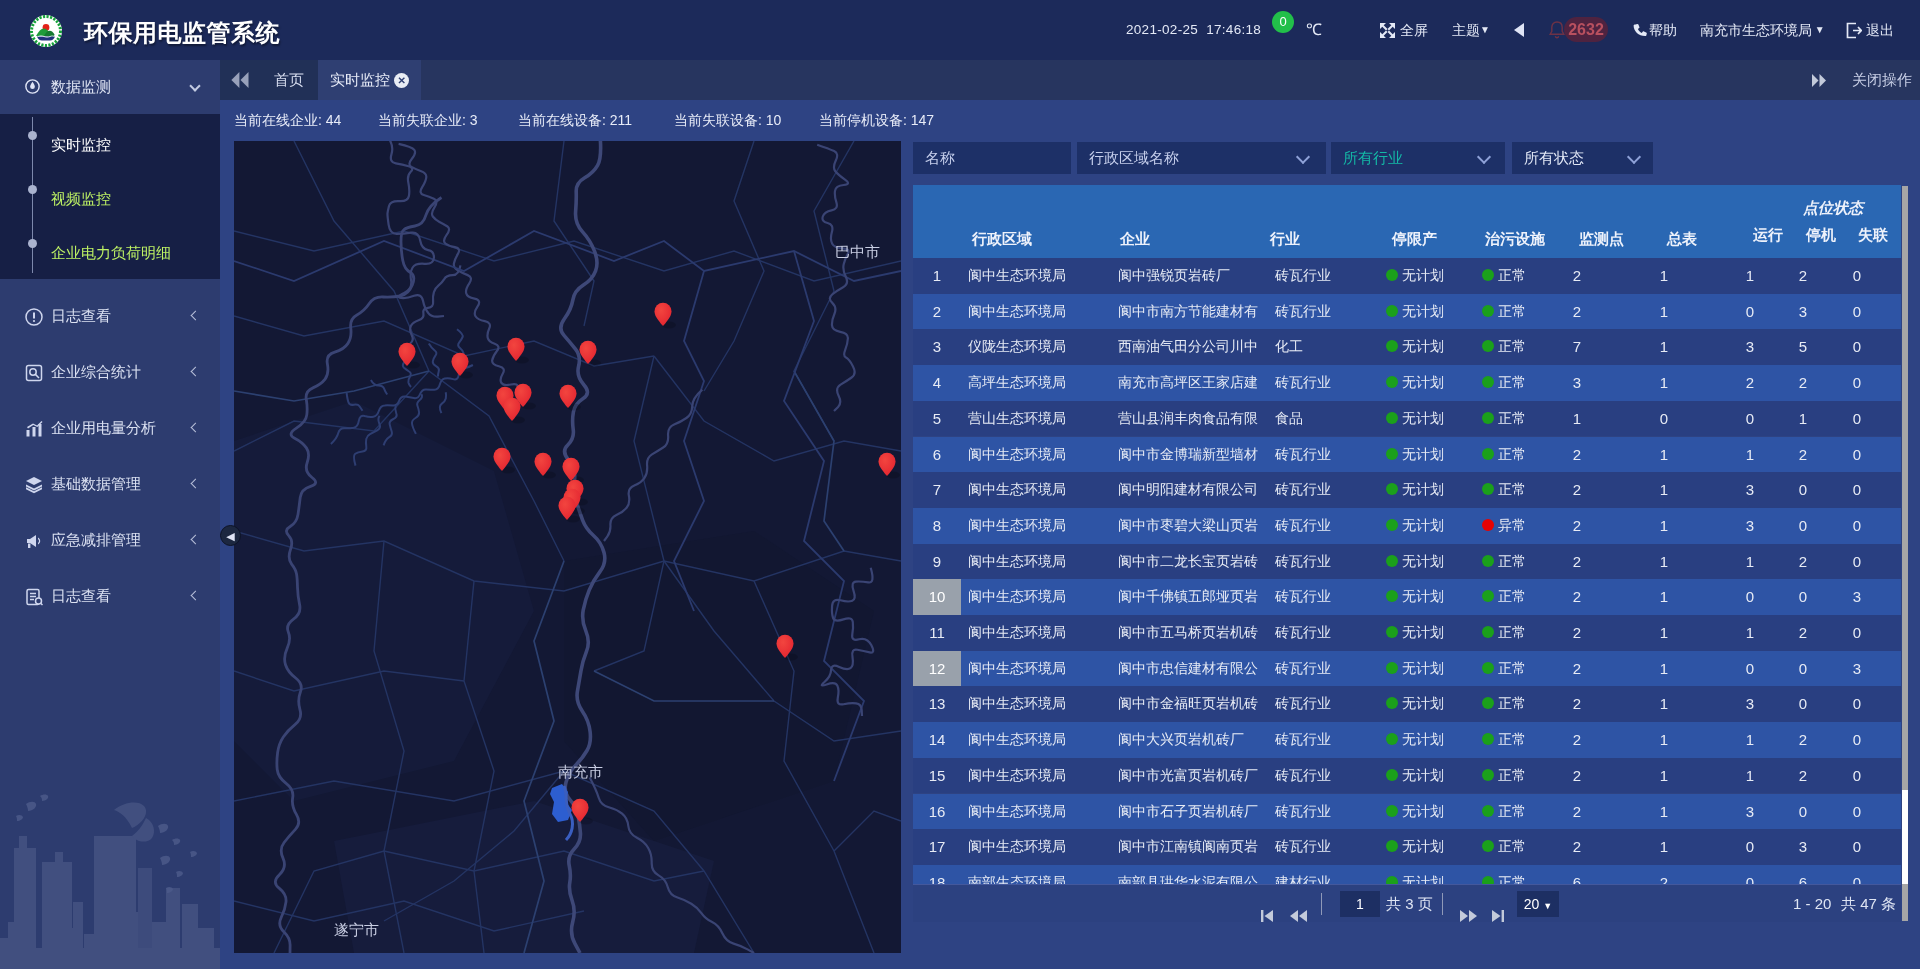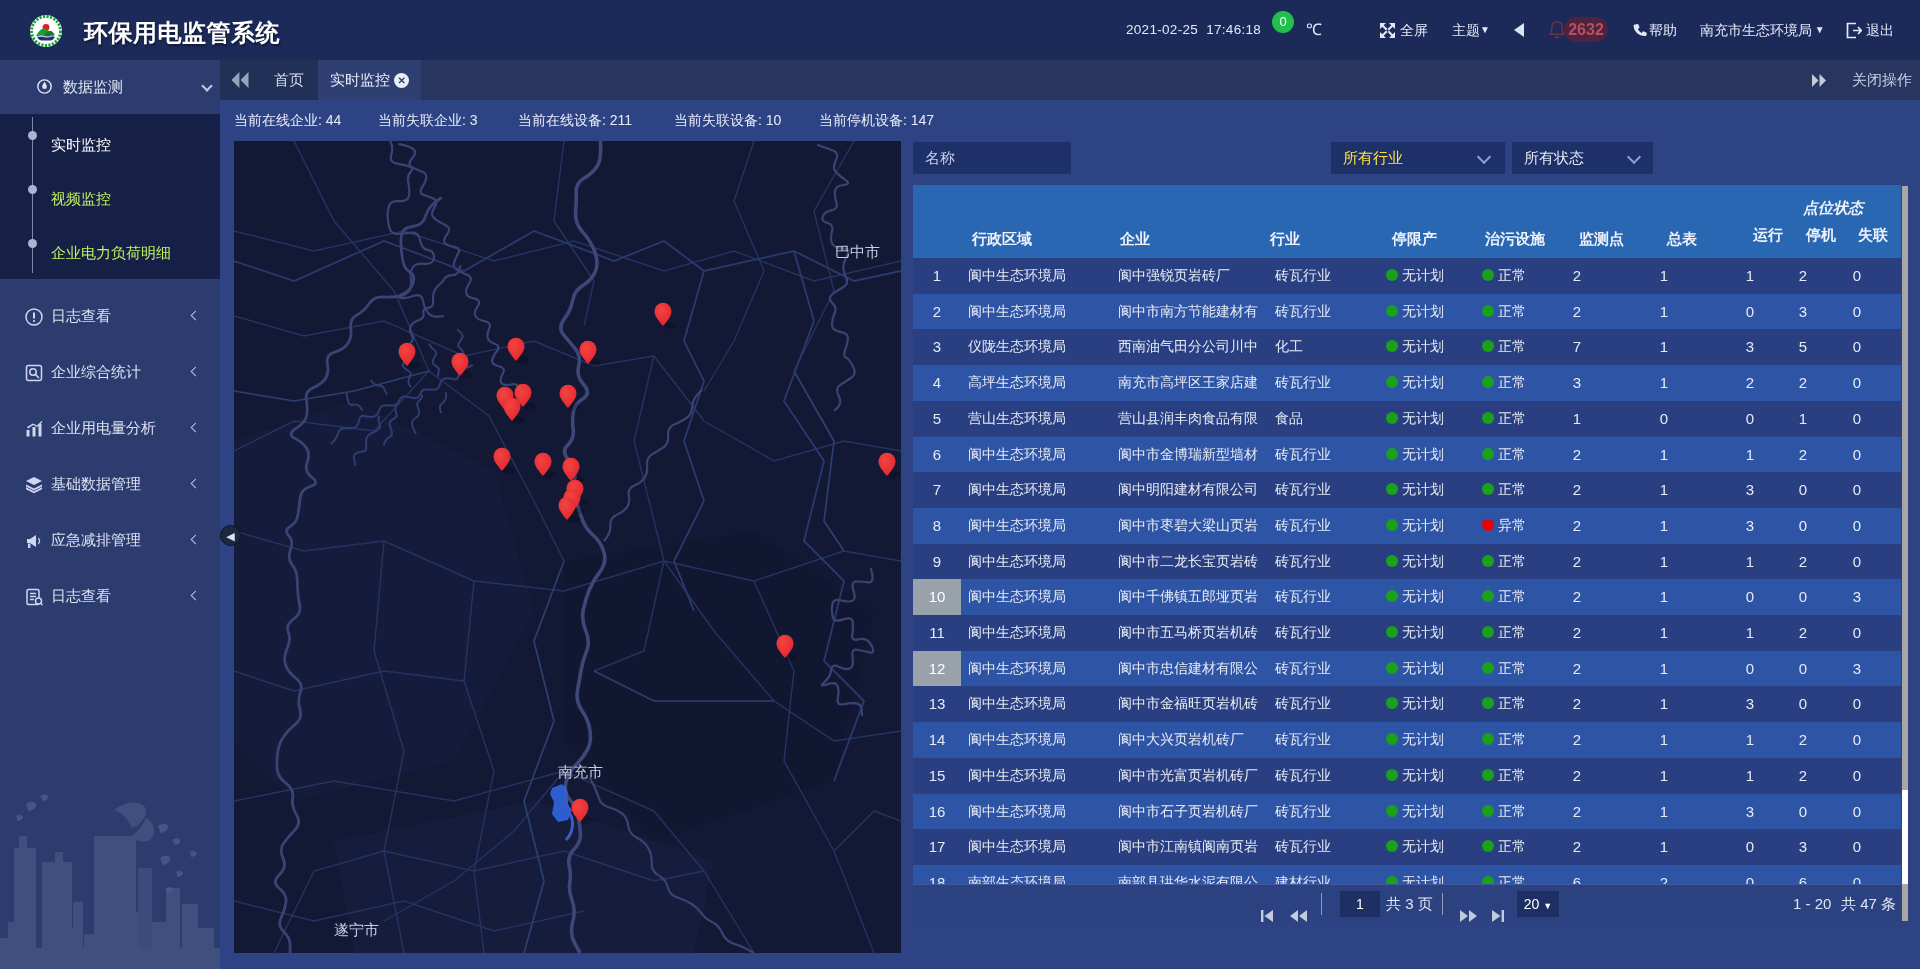--- a/index.html
+++ b/index.html
@@ -7,21 +7,21 @@
     font-family:"Liberation Sans", sans-serif; }
   .abs { position:absolute; }
   
   #header { position:absolute; left:0; top:0; width:1920px; height:60px; background:#1c2a5a; z-index:30;}
   #title { position:absolute; left:84px; top:17px; color:#fff; font-size:24px; font-weight:bold; letter-spacing:0.5px; text-shadow:1px 2px 2px rgba(0,0,0,0.4);}
   .hright { position:absolute; top:0; height:60px; line-height:60px; color:#e4e9f6; font-size:14px; white-space:nowrap;}
   
   #sidebar { position:absolute; left:0; top:60px; width:220px; height:909px; background:#2d3c6f; overflow:hidden; z-index:20;}
   #subwrap { position:absolute; left:0; top:0; width:220px; height:219px;}
   #subdark { position:absolute; left:0; top:54px; width:220px; height:165px; background:#161f45;}
-  #dgroup { position:absolute; left:12px; top:0; width:220px; height:54px; color:#e3e8f6; font-size:15px; line-height:54px;}
+  #dgroup { position:absolute; left:0; top:0; width:220px; height:54px; color:#e3e8f6; font-size:15px; line-height:54px;}
   .subitem { position:absolute; left:51px; color:#bef264; font-size:15px; }
   .subitem.act { color:#ffffff; }
   .sdot { position:absolute; left:28px; width:9px; height:9px; border-radius:50%; background:#aab3cf;}
   .menuitem { position:absolute; left:0; width:220px; height:56px; color:#dbe1f2; font-size:15px; line-height:56px;}
   .menuitem .mic { position:absolute; left:25px; top:20px; }
   .menuitem .mtx { position:absolute; left:51px; }
   .menuitem .chev { position:absolute; left:192px; top:24px; width:7px; height:7px; border-left:1.6px solid #b9c1da; border-bottom:1.6px solid #b9c1da; transform:rotate(45deg);}
   
   #tabbar { position:absolute; left:220px; top:60px; width:1700px; height:40px; background:#27355f; z-index:10;}
   .tab { position:absolute; top:0; height:40px; line-height:40px; font-size:15px; text-align:center;}
@@ -350,21 +350,22 @@
       <use href="#psh" x="551" y="517"></use>
           <use href="#pin" x="551" y="517"></use>
       <use href="#psh" x="346" y="681"></use>
           <use href="#pin" x="346" y="681"></use>
     </g>
   </svg>
   </div>
 
   <div id="panel">
     <div class="fin" style="left:0;width:158px;padding-left:12px;">名称</div>
-    <div class="fin" style="left:418px;width:174px;padding-left:12px;color:#fde047;">所有行业<div class="fchev" style="right:16px;"></div></div>
+    <div class="fin" style="left:164px;width:249px;padding-left:12px;">行政区域名称<div class="fchev" style="right:18px;"></div></div>
+    <div class="fin" style="left:418px;width:174px;padding-left:12px;color:#14b8a6;">所有行业<div class="fchev" style="right:16px;"></div></div>
     <div class="fin" style="left:599px;width:141px;padding-left:12px;color:#e2e8f6;">所有状态<div class="fchev" style="right:14px;"></div></div>
 
     <div id="thead">
       <div class="hc" style="left:59px;">行政区域</div>
       <div class="hc" style="left:207px;">企业</div>
       <div class="hc" style="left:357px;">行业</div>
       <div class="hc" style="left:479px;">停限产</div>
       <div class="hc" style="left:572px;">治污设施</div>
       <div class="hc" style="left:666px;">监测点</div>
       <div class="hc" style="left:754px;">总表</div>

